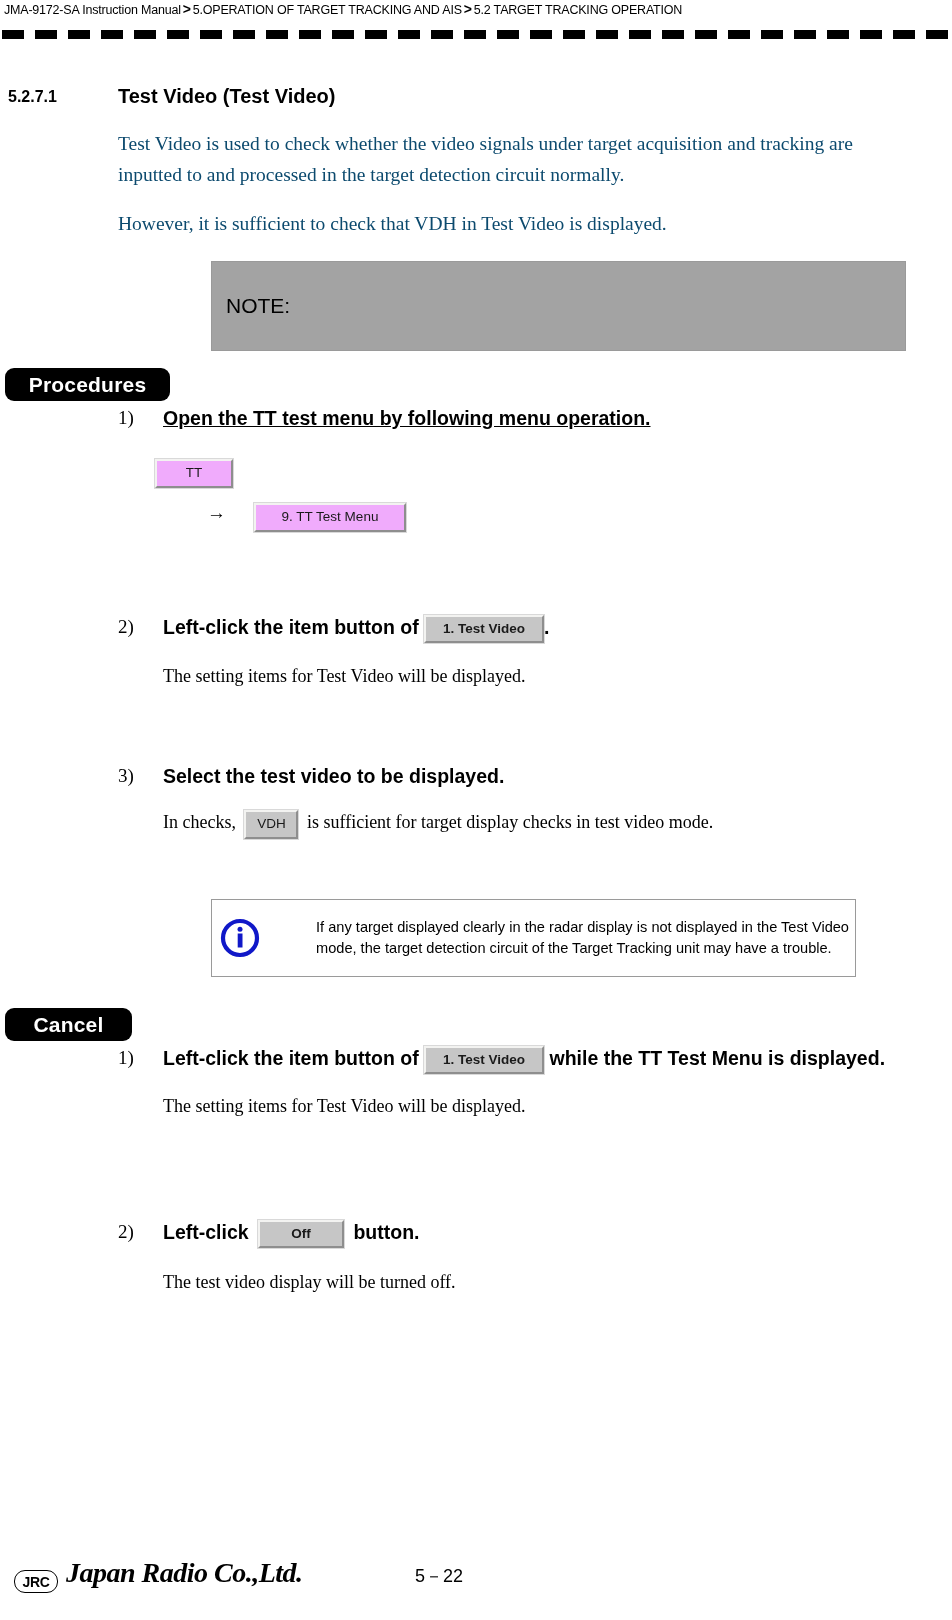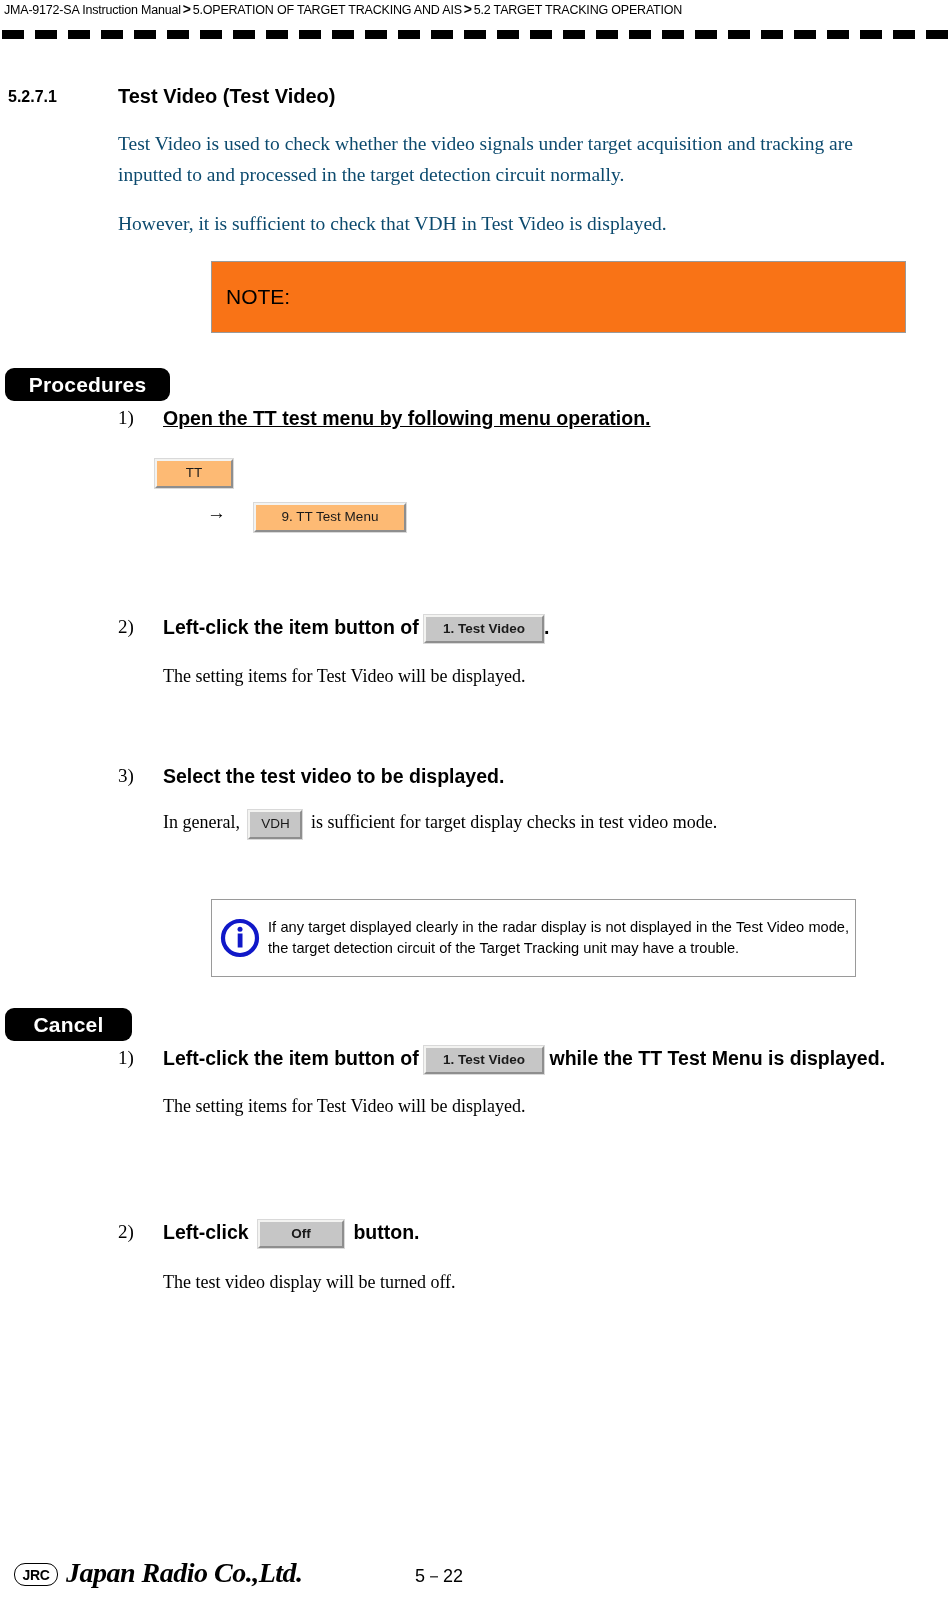--- a/index.html
+++ b/index.html
@@ -74,23 +74,23 @@
     color: #0c4a6e;
   }
   #para-intro { left: 118px; top: 128px; width: 800px; }
   #para-however { left: 118px; top: 208px; width: 800px; }
 
   
   .note-box {
     position: absolute;
     left: 211px; top: 261px;
     width: 695px;
-    height: 72px;
+    height: 90px;
     border: 1px solid #9a9a9a;
-    background: #f97316;
+    background: #a3a3a3;
     display: flex;
     align-items: center;
   }
   .note-label {
     flex: 0 0 auto;
     padding-left: 14px;
     padding-right: 8px;
     font-family: "Liberation Sans", sans-serif;
     font-size: 21px;
     color: #000;
@@ -156,21 +156,21 @@
     text-align: center;
     line-height: 1;
     padding: 5px 8px 6px 8px;
     border-top: 2px solid #f3f3f1;
     border-left: 2px solid #f3f3f1;
     border-right: 2px solid #8e8e8e;
     border-bottom: 2px solid #8e8e8e;
     box-shadow: 0 0 0 1px #d9d9d9;
     white-space: nowrap;
   }
-  .chip-std { background: #fdba74; }
+  .chip-std { background: #f0abfc; }
 
   
   .chip-abs { position: absolute; }
   #chip-tt { left: 155px; top: 459px; width: 78px; }
   #chip-tt-test-menu { left: 254px; top: 503px; width: 152px; }
   .arrow-glyph {
     position: absolute;
     left: 207px; top: 502px;
     font-family: "Liberation Sans", sans-serif;
     font-size: 19px;
@@ -180,20 +180,21 @@
   
   .info-box {
     position: absolute;
     left: 211px; top: 899px;
     width: 645px;
     height: 78px;
     border: 1px solid #9a9a9a;
     background: #fff;
     display: flex;
     align-items: center;
+    gap: 48px;
   }
   .info-icon {
     flex: 0 0 auto;
     width: 56px;
     display: flex;
     align-items: center;
     justify-content: center;
   }
   .info-icon svg { display: block; }
   .info-text {
@@ -209,21 +210,21 @@
 
   
   .footer {
     position: absolute;
     left: 0; top: 1560px;
     width: 952px;
     height: 50px;
   }
   .jrc-logo {
     position: absolute;
-    left: 14px; top: 3px;
+    left: 14px; top: 10px;
     width: 44px; height: 23px;
     border: 1.6px solid #000;
     border-radius: 11px;
     font-family: "Liberation Sans", sans-serif;
     font-weight: bold;
     font-size: 14px;
     display: flex;
     align-items: center;
     justify-content: center;
     letter-spacing: -0.3px;
@@ -276,21 +277,21 @@
 <div class="step-num" style="left:118px; top:616px;">2)</div>
 <div class="step-head" style="left:163px; top:613px; width:760px;">
   <span>Left-click the item button of</span>
   <span class="chip" style="min-width:120px;">1. Test Video</span><span>.</span>
 </div>
 <div class="step-body" style="left:163px; top:666px;">The setting items for Test Video will be displayed.</div>
 
 <div class="step-num" style="left:118px; top:765px;">3)</div>
 <div class="step-head" style="left:163px; top:762px; width:760px;">Select the test video to be displayed.</div>
 <div class="step-body" style="left:163px; top:810px; width:790px;">
-  <span>In general,</span>
+  <span>In checks,</span>
   <span class="chip" style="min-width:54px; margin:0 4px;">VDH</span>
   <span>is sufficient for target display checks in test video mode.</span>
 </div>
 
 <div class="info-box">
   <div class="info-icon">
     <svg width="44" height="44" viewBox="0 0 44 44" aria-hidden="true">
       <circle cx="22" cy="22" r="17" fill="none" stroke="#1018c8" stroke-width="4.2"></circle>
       <circle cx="22" cy="13.2" r="2.5" fill="#1018c8"></circle>
       <rect x="19.7" y="17.5" width="4.8" height="14" fill="#1018c8"></rect>

